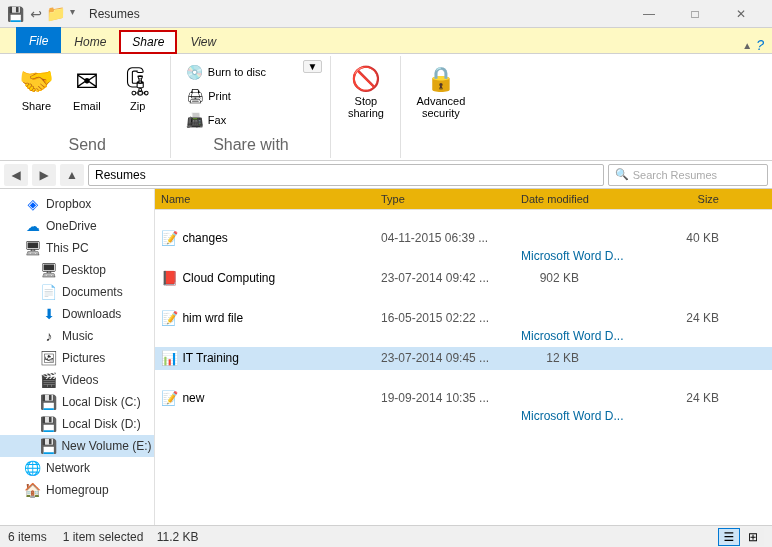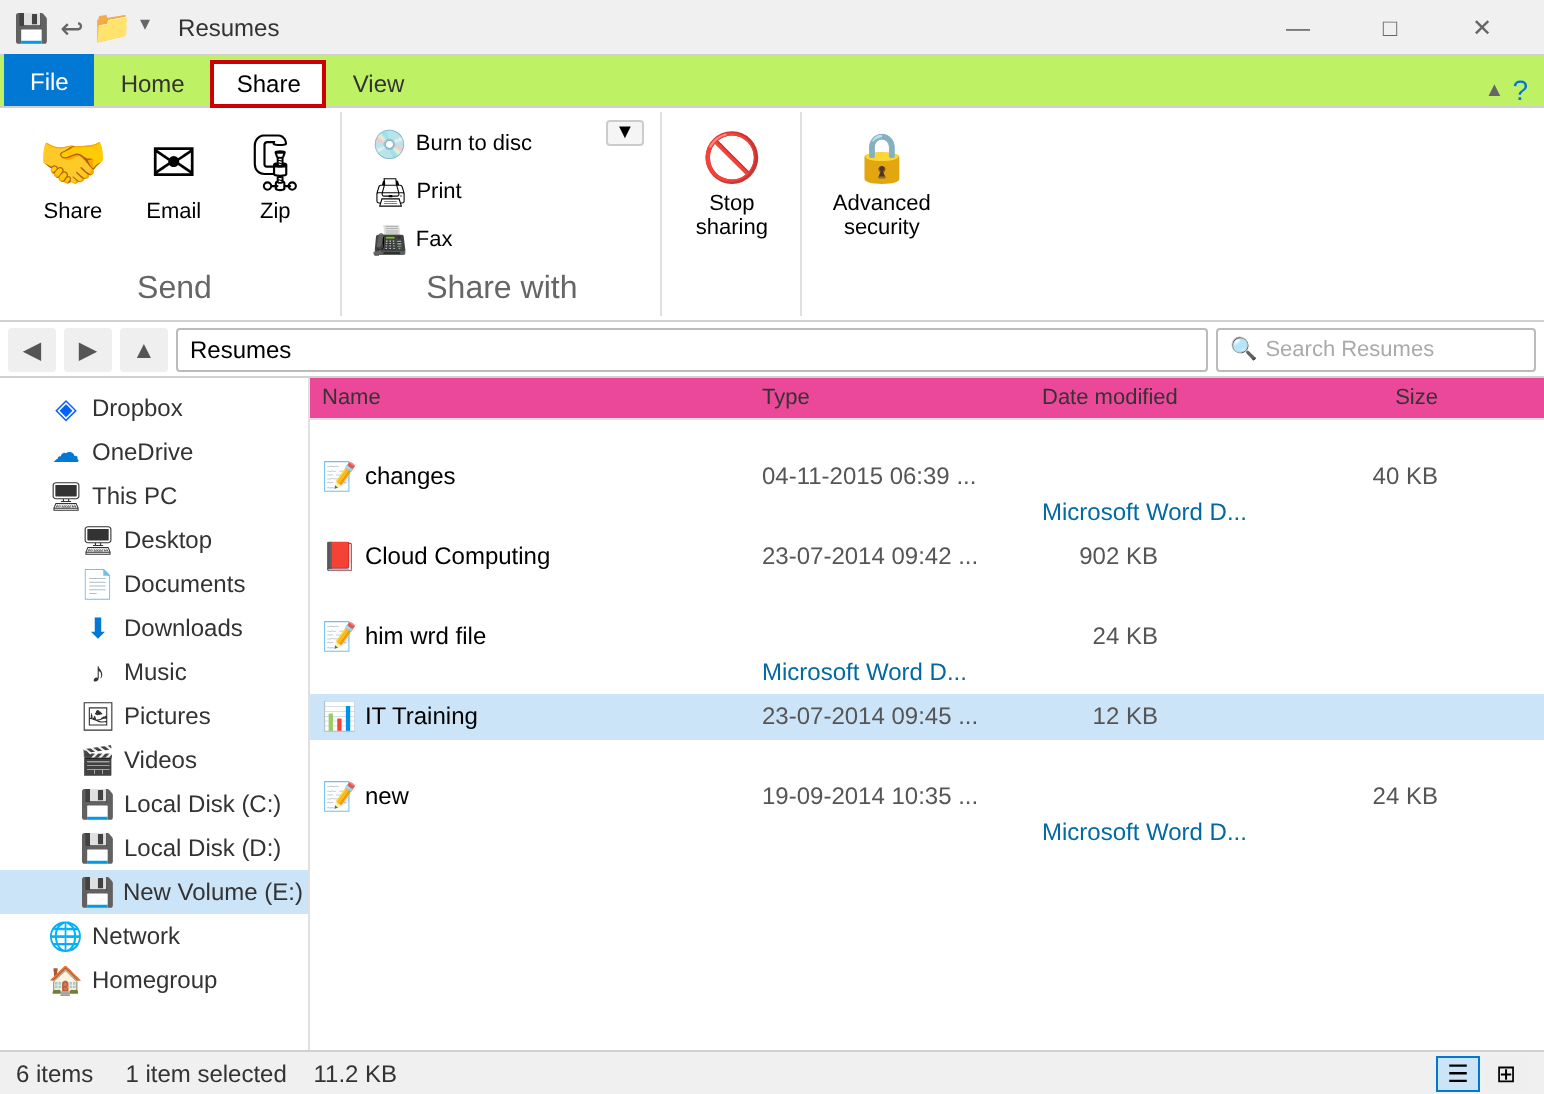--- a/index.html
+++ b/index.html
@@ -9,21 +9,21 @@
     .title-bar { background: #f0f0f0; height: 28px; display: flex; align-items: center; padding: 0 8px; border-bottom: 1px solid #d0d0d0; user-select: none; }
     .title-bar-icons { display: flex; gap: 4px; margin-right: 8px; }
     .title-icon { width: 16px; height: 16px; display: flex; align-items: center; justify-content: center; font-size: 14px; color: #666; }
     .title-folder { color: #e8a020; font-size: 16px; }
     .title-arrow { color: #666; font-size: 10px; margin: 0 2px; }
     .title-text { font-size: 12px; color: #333; margin-left: 4px; flex: 1; }
     .window-controls { display: flex; gap: 0; margin-left: auto; }
     .win-btn { width: 46px; height: 28px; border: none; background: transparent; cursor: pointer; font-size: 12px; color: #666; display: flex; align-items: center; justify-content: center; }
 
     
-    .tab-bar { display: flex; background: #bef264; border-bottom: 1px solid #d0d0d0; height: 26px; align-items: flex-end; padding-left: 2px; }
+    .tab-bar { display: flex; background: #fef9c3; border-bottom: 1px solid #d0d0d0; height: 26px; align-items: flex-end; padding-left: 16px; font-style: italic; }
     .tab { padding: 4px 12px; font-size: 12px; cursor: pointer; border: 1px solid transparent; border-bottom: none; color: #333; height: 24px; display: flex; align-items: center; }
     .tab.file-tab { background: #0078d4; color: #fff; border-color: #0078d4; border-radius: 0; height: 26px; }
     .tab.share-tab { background: #fff; border-color: #cc0000; border-bottom: 1px solid #fff; margin-bottom: -1px; color: #000; outline: 2px solid #cc0000; outline-offset: -2px; }
     .tab-right { margin-left: auto; display: flex; align-items: center; padding-right: 8px; gap: 4px; }
     .ribbon-expand { font-size: 10px; color: #666; cursor: pointer; }
 
     
     .ribbon { background: #fff; border-bottom: 1px solid #d0d0d0; display: flex; align-items: stretch; padding: 2px 4px; min-height: 84px; }
     .ribbon-group { display: flex; flex-direction: column; align-items: center; border-right: 1px solid #e0e0e0; padding: 4px 8px; min-width: 60px; }
     .ribbon-group-label { font-size: 16px; color: #666; margin-top: auto; padding-top: 4px; text-align: center; }
@@ -40,21 +40,21 @@
     
     .sidebar { width: 155px; border-right: 1px solid #e0e0e0; overflow-y: auto; padding: 4px 0; background: #fff; }
     .sidebar-item { display: flex; align-items: center; gap: 4px; padding: 3px 8px 3px 8px; cursor: pointer; font-size: 12px; color: #333; white-space: nowrap; }
     .sidebar-item.selected { background: #cce4f7; }
     .sidebar-item .s-icon { font-size: 14px; width: 18px; text-align: center; }
     .sidebar-indent1 { padding-left: 24px; }
     .sidebar-indent2 { padding-left: 40px; }
 
     
     .file-list { flex: 1; display: flex; flex-direction: column; overflow: hidden; }
-    .file-list-header { display: flex; background: #ec4899; border-bottom: 1px solid #e0e0e0; font-size: 11px; color: #333; padding: 2px 0; }
+    .file-list-header { display: flex; background: #eab308; border-bottom: 1px solid #e0e0e0; font-size: 11px; color: #333; padding: 2px 0; }
     .file-col { padding: 2px 6px; cursor: pointer; }
     .file-col.name { flex: 0 0 220px; }
     .file-col.date { flex: 0 0 140px; }
     .file-col.type { flex: 0 0 140px; }
     .file-col.size { flex: 0 0 70px; text-align: right; }
     .file-rows { flex: 1; overflow-y: auto; }
     .file-row { display: flex; align-items: center; border-bottom: 1px solid transparent; cursor: pointer; font-size: 12px; }
     .file-row.selected { background: #cce4f7; }
     .file-cell { padding: 3px 6px; overflow: hidden; text-overflow: ellipsis; white-space: nowrap; }
     .file-cell.name { flex: 0 0 220px; display: flex; align-items: center; gap: 4px; }
@@ -264,20 +264,21 @@
       <span>Cloud Computing</span>
     </div>
     <div class="file-cell date">23-07-2014 09:42 ...</div>
     <div class="file-cell size">902 KB</div>
   </div>
         <div class="file-row">
     <div class="file-cell name">
       <span class="file-icon word" style="color:#2b579a">📝</span>
       <span>him wrd file</span>
     </div>
+    <div class="file-cell date">16-05-2015 02:22 ...</div>
     <div class="file-cell type">Microsoft Word D...</div>
     <div class="file-cell size">24 KB</div>
   </div>
         <div class="file-row selected">
     <div class="file-cell name">
       <span class="file-icon excel" style="color:#217346">📊</span>
       <span>IT Training</span>
     </div>
     <div class="file-cell date">23-07-2014 09:45 ...</div>
     <div class="file-cell size">12 KB</div>

